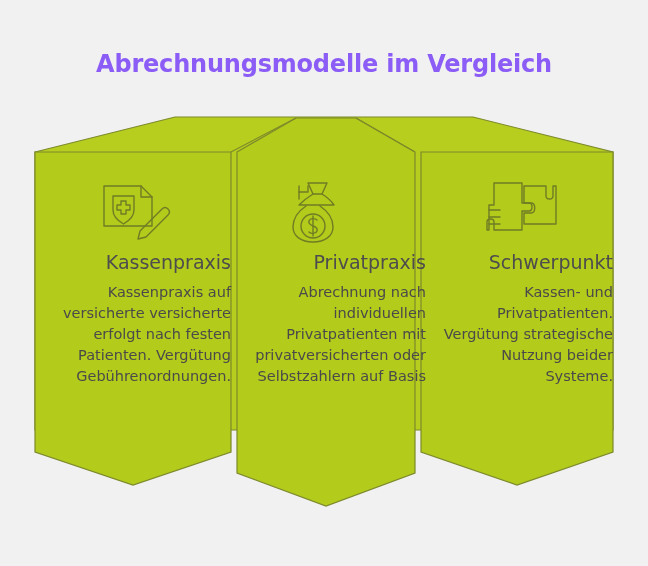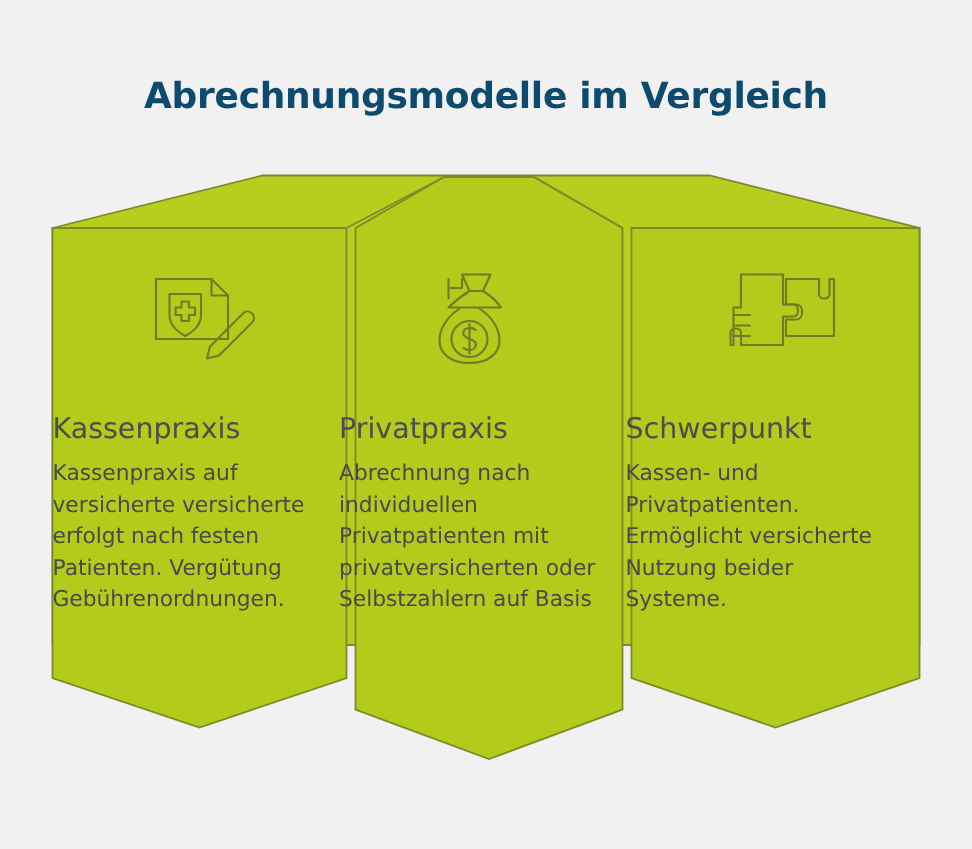--- a/index.html
+++ b/index.html
@@ -19,34 +19,33 @@
     height: 566px;
   }
   #title {
     position: absolute;
     left: 0;
     top: 50px;
     width: 648px;
     text-align: center;
     font-size: 24px;
     font-weight: bold;
-    color: #0c4a6e;
+    color: #8b5cf6;
     letter-spacing: -0.2px;
     font-family: "DejaVu Sans", sans-serif;
   }
   #art {
     position: absolute;
     left: 0;
     top: 0;
   }
   .col-overlay {
     position: absolute;
-    text-align: left;
+    text-align: right;
     color: #4a4a4a;
-    margin-top: 24px;
   }
   .col-heading {
     font-size: 19px;
     font-weight: normal;
     color: #4d4d4d;
     line-height: 1.1;
     white-space: nowrap;
   }
   .col-body {
     font-size: 14.5px;
@@ -132,19 +131,19 @@
       <p>privatversicherten oder</p>
       <p>Selbstzahlern auf Basis</p>
     </div>
   </div>
 
   <div class="col-overlay" style="left:417px; top:252px; width:196px;">
     <div class="col-heading">Schwerpunkt</div>
     <div class="col-body">
       <p>Kassen- und</p>
       <p>Privatpatienten.</p>
-      <p>Ermöglicht versicherte</p>
+      <p>Vergütung strategische</p>
       <p>Nutzung beider</p>
       <p>Systeme.</p>
     </div>
   </div>
 
 </div>
 
 </body></html>

